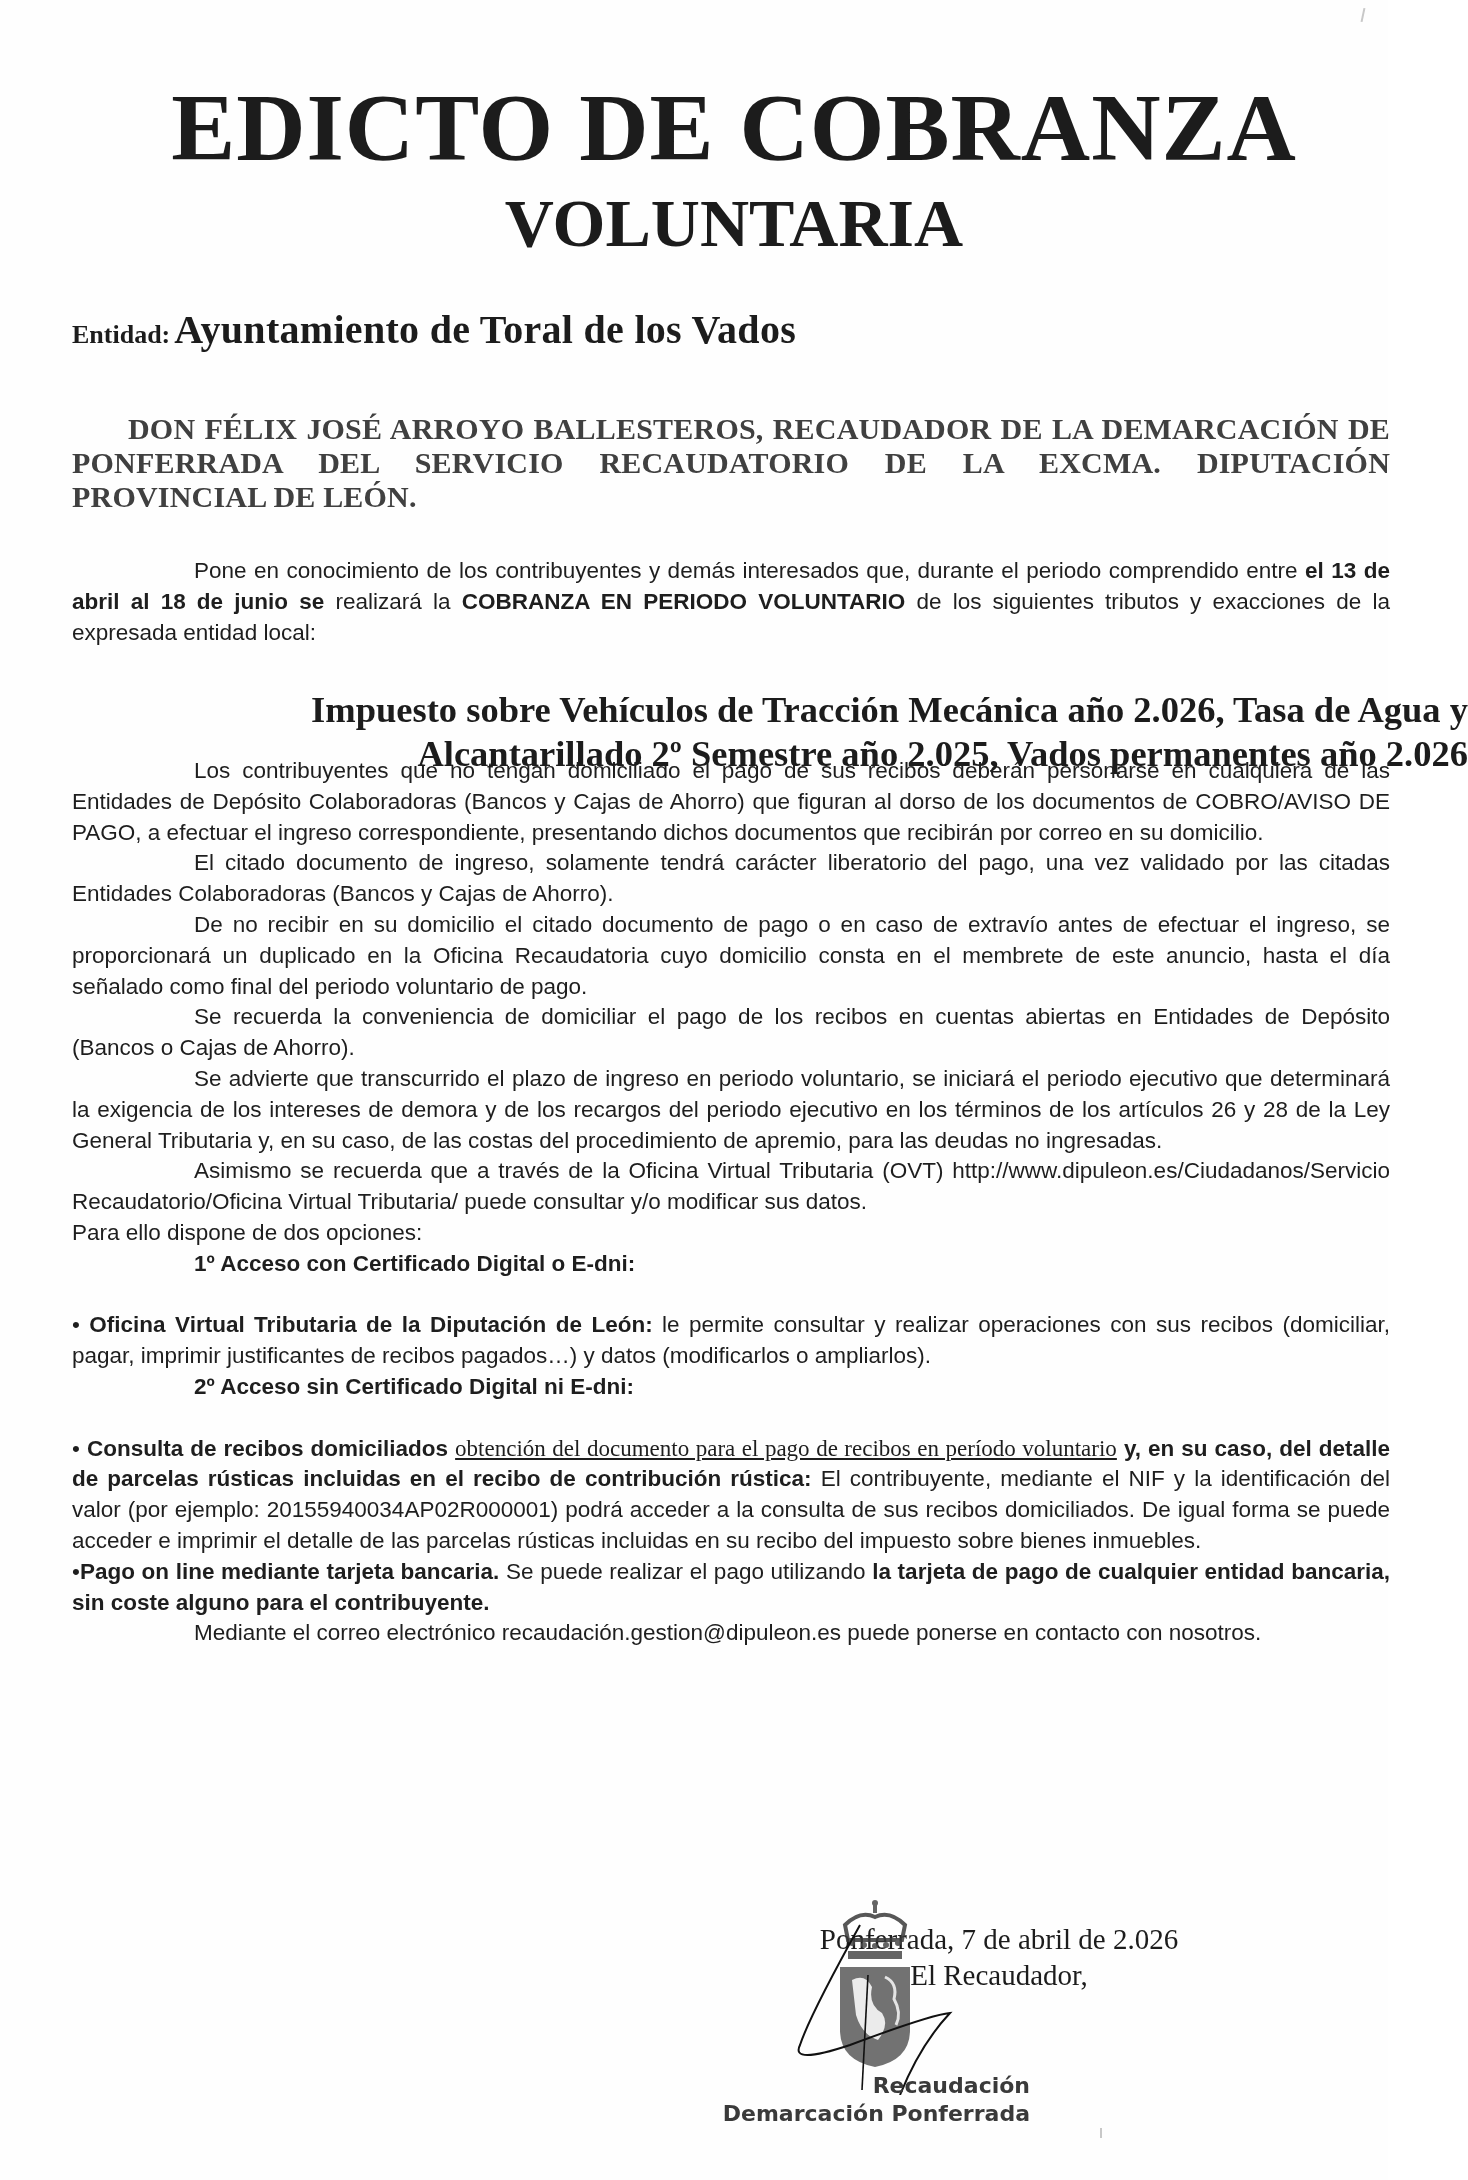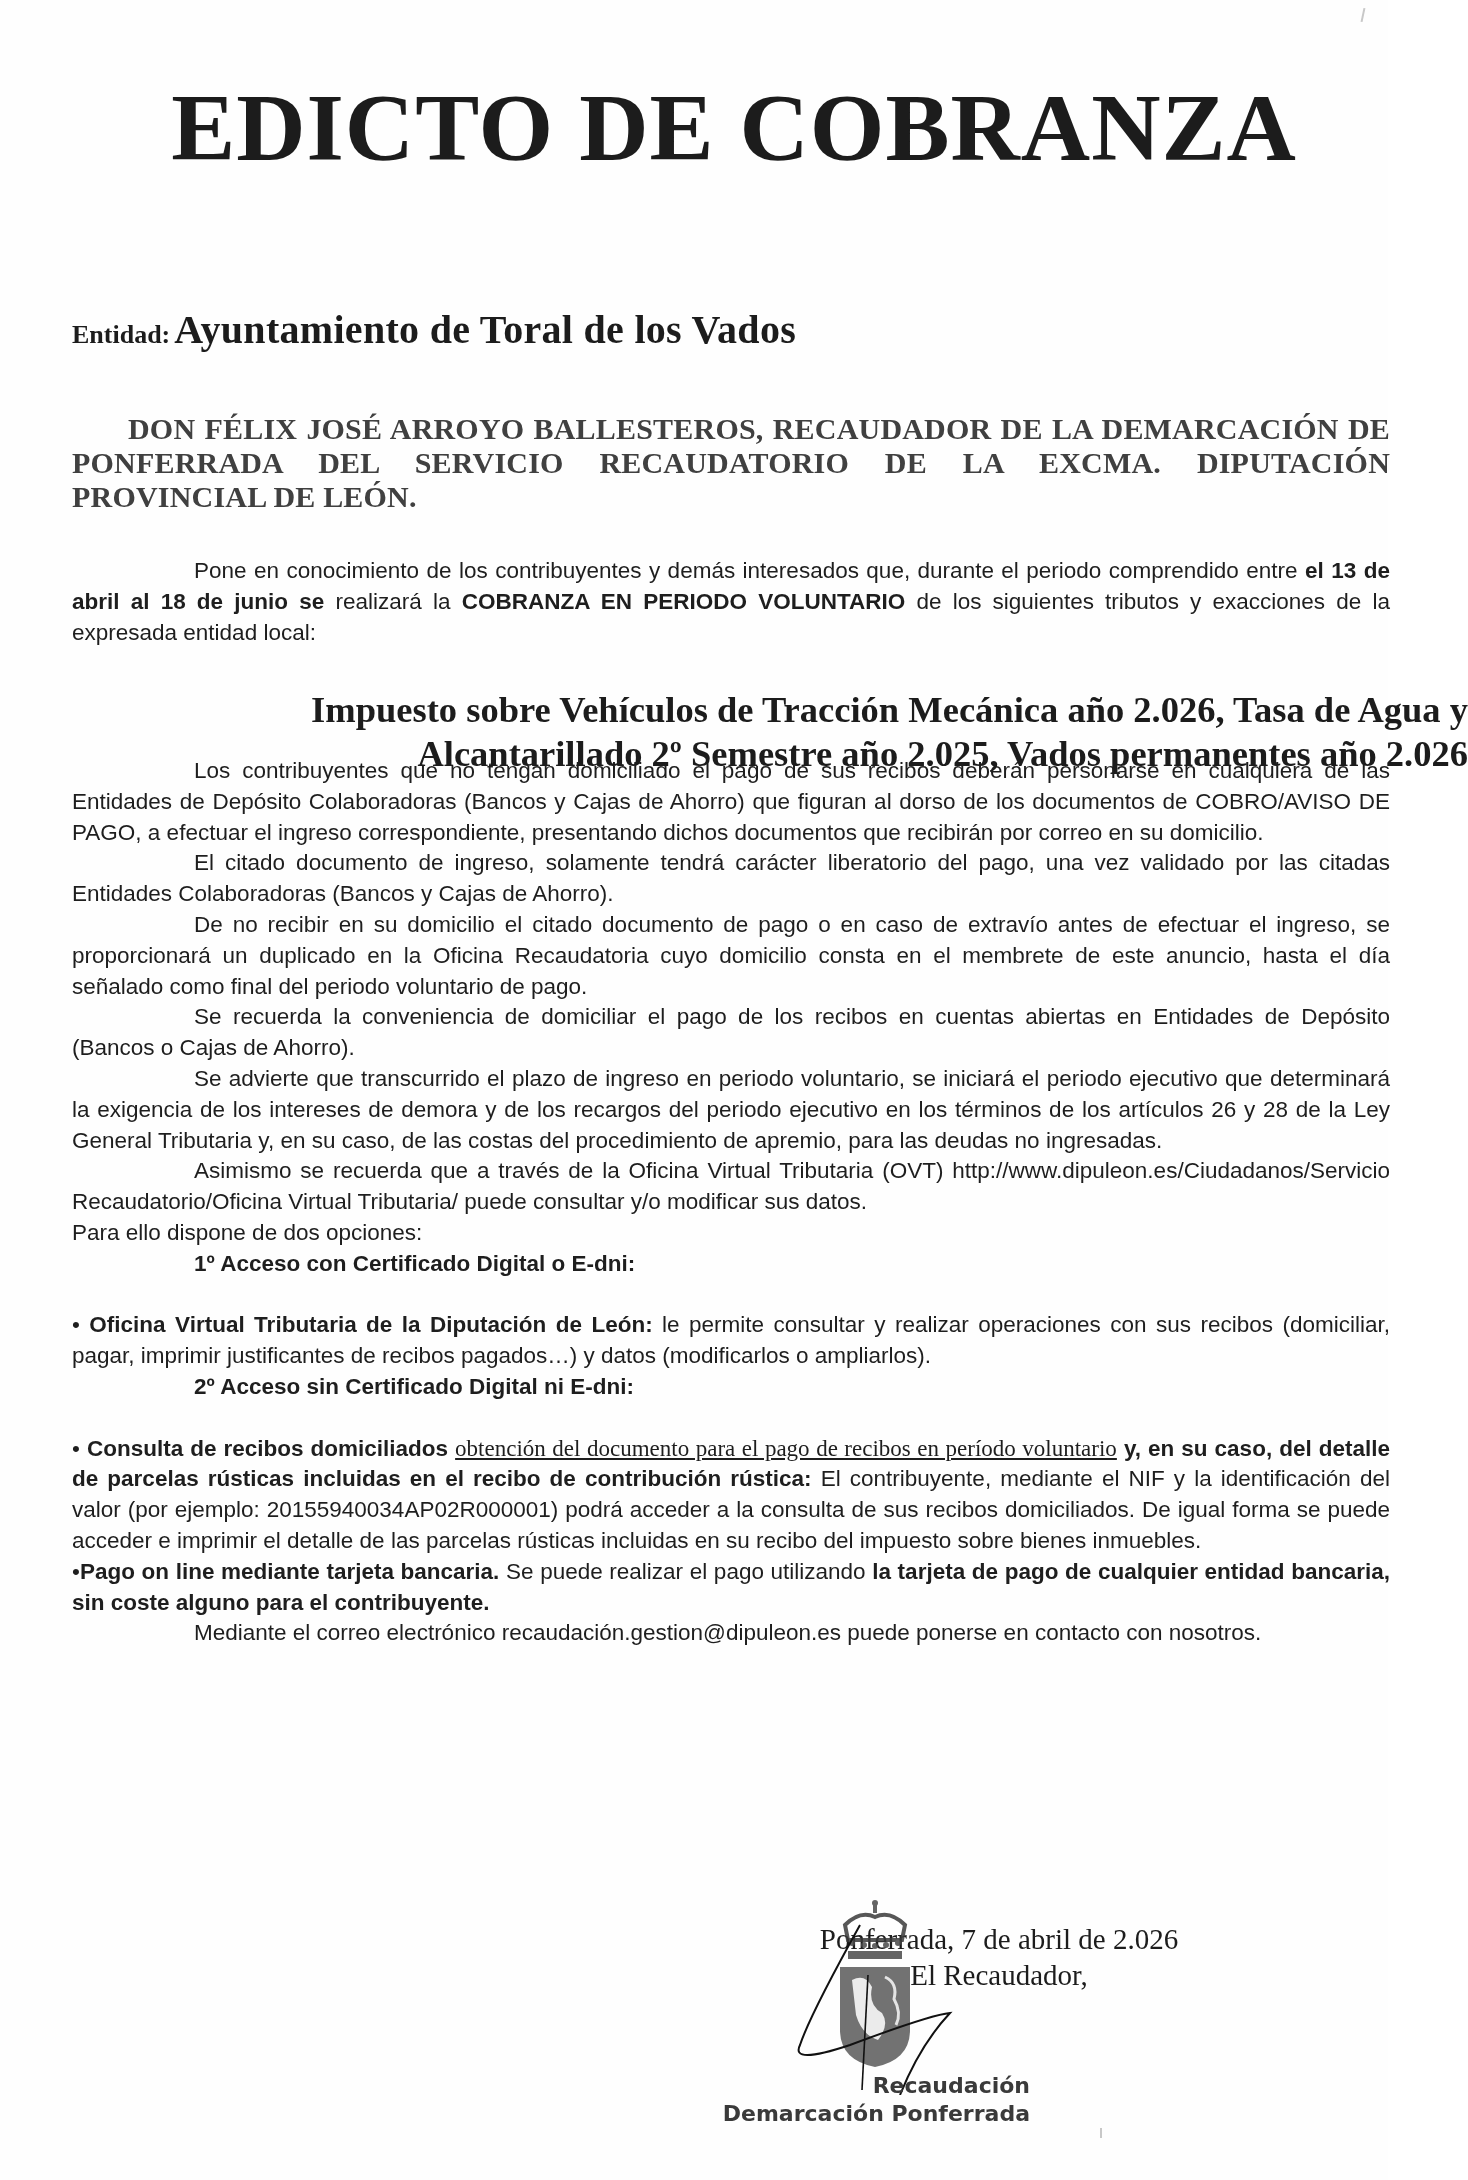--- a/index.html
+++ b/index.html
@@ -60,20 +60,21 @@
   .speck { position: absolute; background: #c8c8c8; width: 2px; height: 14px; }
 </style>
 </head>
 <body>
 
 <div class="page">
 
   <div class="speck" style="left:1362px; top:8px; transform:rotate(12deg);"></div>
 
   <div class="title-main">EDICTO DE COBRANZA</div>
+  <div class="title-sub">VOLUNTARIA</div>
 
   <div class="entity">
     <span class="lbl">Entidad:</span>
     <span class="val">Ayuntamiento de Toral de los Vados</span>
   </div>
 
   <div class="header-par">
     <div class="first">DON FÉLIX JOSÉ ARROYO BALLESTEROS, RECAUDADOR DE LA DEMARCACIÓN DE PONFERRADA DEL SERVICIO RECAUDATORIO DE LA EXCMA. DIPUTACIÓN PROVINCIAL DE LEÓN.</div>
   </div>
 

